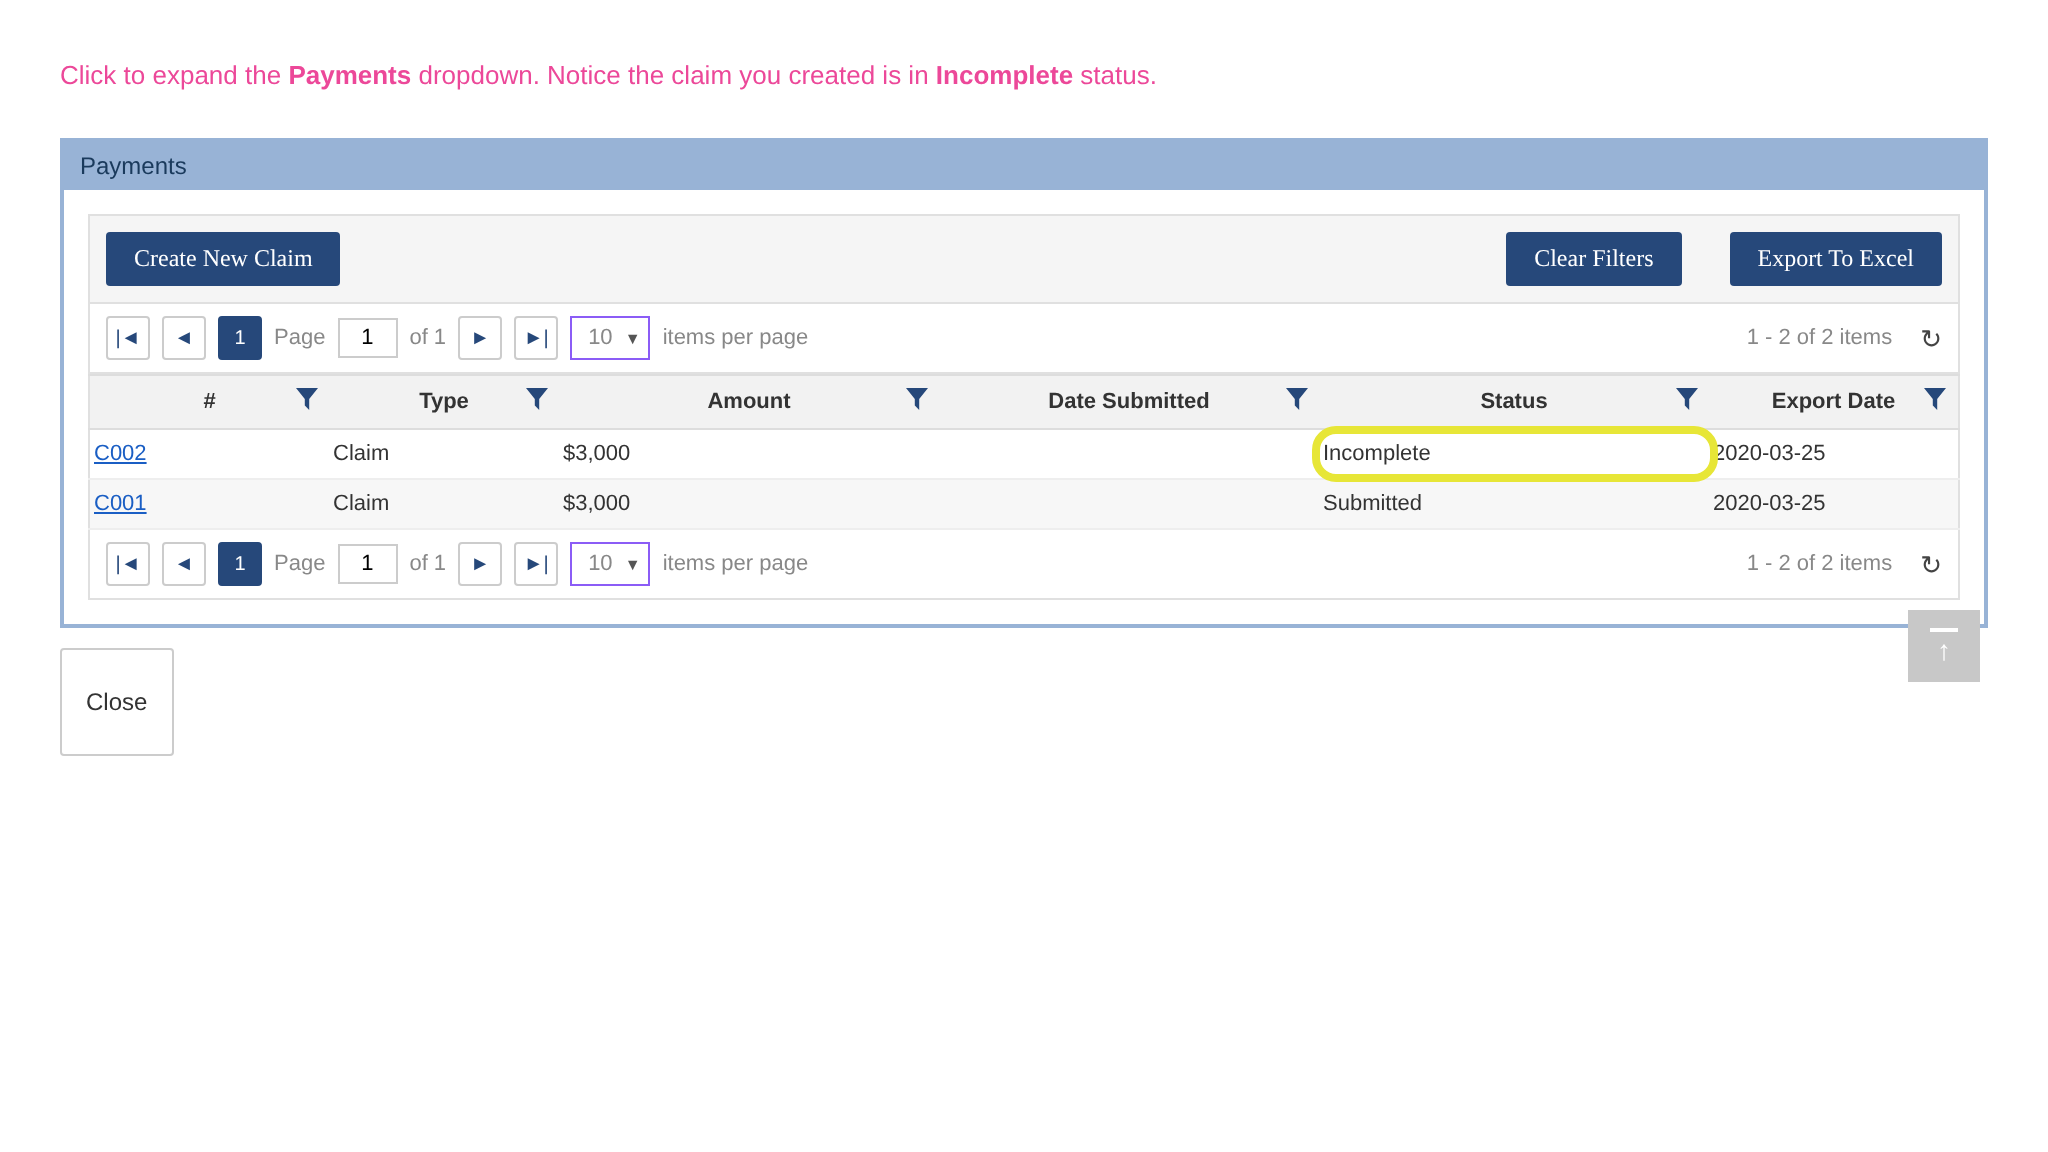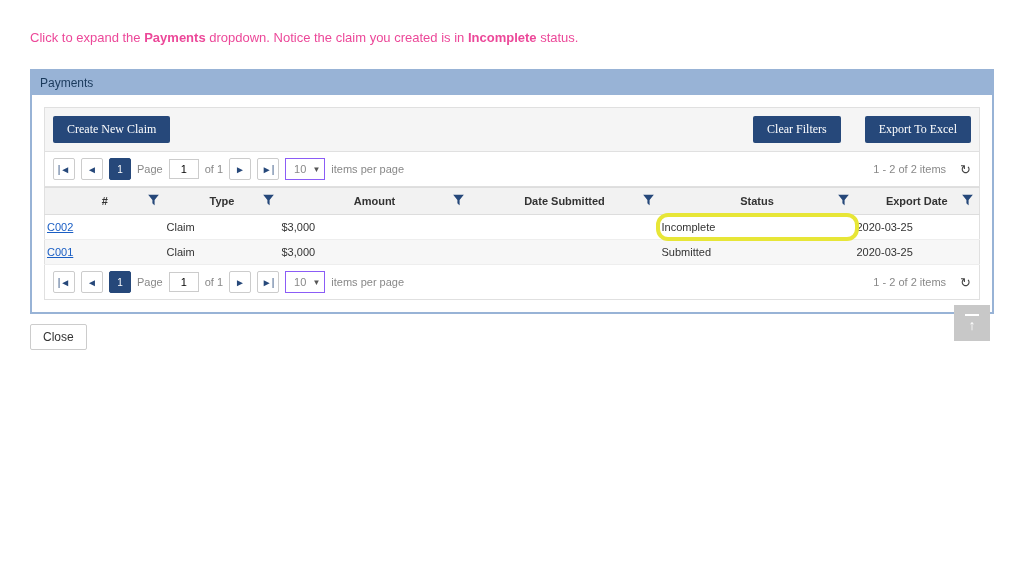--- a/index.html
+++ b/index.html
@@ -24,21 +24,21 @@
   .refresh-icon { margin-left: 8px; cursor: pointer; color: #444; font-size: 13px; }
   table { width: 100%; border-collapse: collapse; border-left: 1px solid #e0e0e0; border-right: 1px solid #e0e0e0; }
   thead th { background: #f2f2f2; border-bottom: 1px solid #ddd; border-top: 1px solid #ddd; padding: 7px 8px; text-align: left; font-weight: bold; font-size: 11px; color: #333; position: relative; }
   thead th .th-text { display: block; text-align: center; }
   .filter-icon { position: absolute; right: 6px; top: 50%; transform: translateY(-50%); color: #26487a; font-size: 11px; cursor: pointer; }
   tbody td { padding: 6px 2px; border-bottom: 1px solid #eee; font-size: 11px; }
   tbody tr:nth-child(even) { background: #f7f7f7; }
   .link { color: #1a5ec4; text-decoration: underline; cursor: pointer; }
   .highlight-cell { position: relative; }
   .highlight-ring { position: absolute; top: -2px; bottom: -2px; left: -4px; right: -4px; border: 4px solid #e7e637; border-radius: 12px; pointer-events: none; }
-  .close-btn { margin-top: 10px; background: #fff; border: 1px solid #ccc; color: #333; padding: 5px 12px; font-size: 12px; cursor: pointer; border-radius: 2px; }
+  .close-btn { margin-top: 10px; background: #fff; border: 1px solid #ccc; color: #333; padding: 19px 12px; font-size: 12px; cursor: pointer; border-radius: 2px; }
   .scroll-top { position: fixed; right: 34px; top: 305px; width: 36px; height: 36px; background: #c8c8c8; display: flex; flex-direction: column; align-items: center; justify-content: center; cursor: pointer; color: #fff; }
   .scroll-top .bar { width: 14px; height: 2px; background: #fff; margin-bottom: 2px; }
   .scroll-top .arrow { font-size: 14px; line-height: 1; }
   
   .col-id { width: 120px; }
   .col-type { width: 115px; }
   .col-amount { width: 190px; }
   .col-date { width: 190px; }
   .col-status { width: 195px; }
   .col-statusdate { width: auto; }

